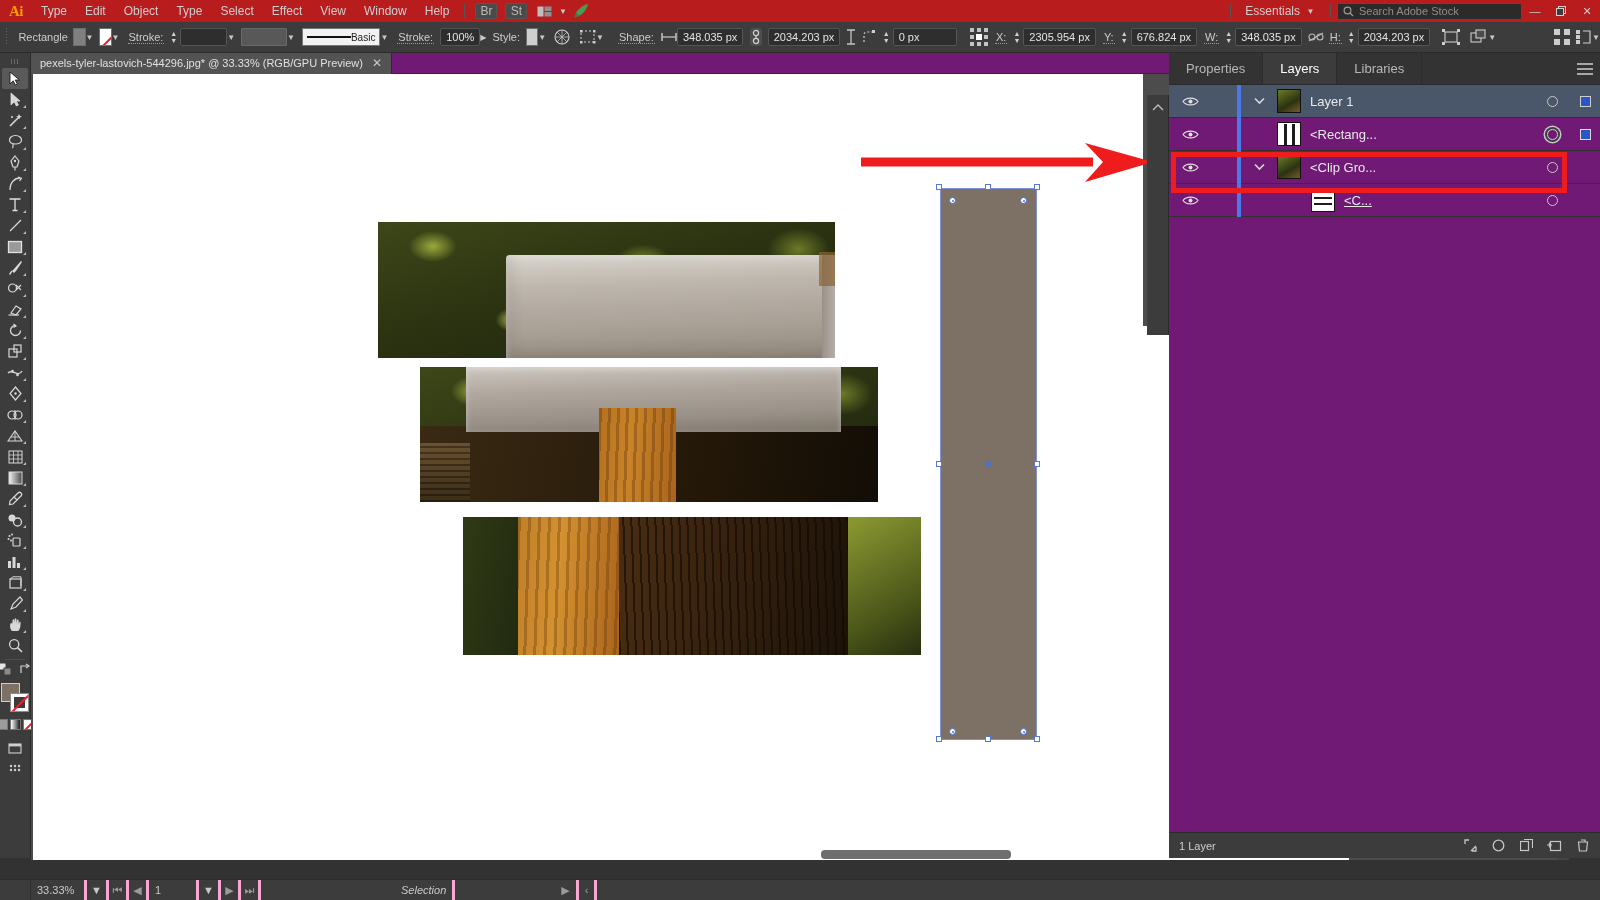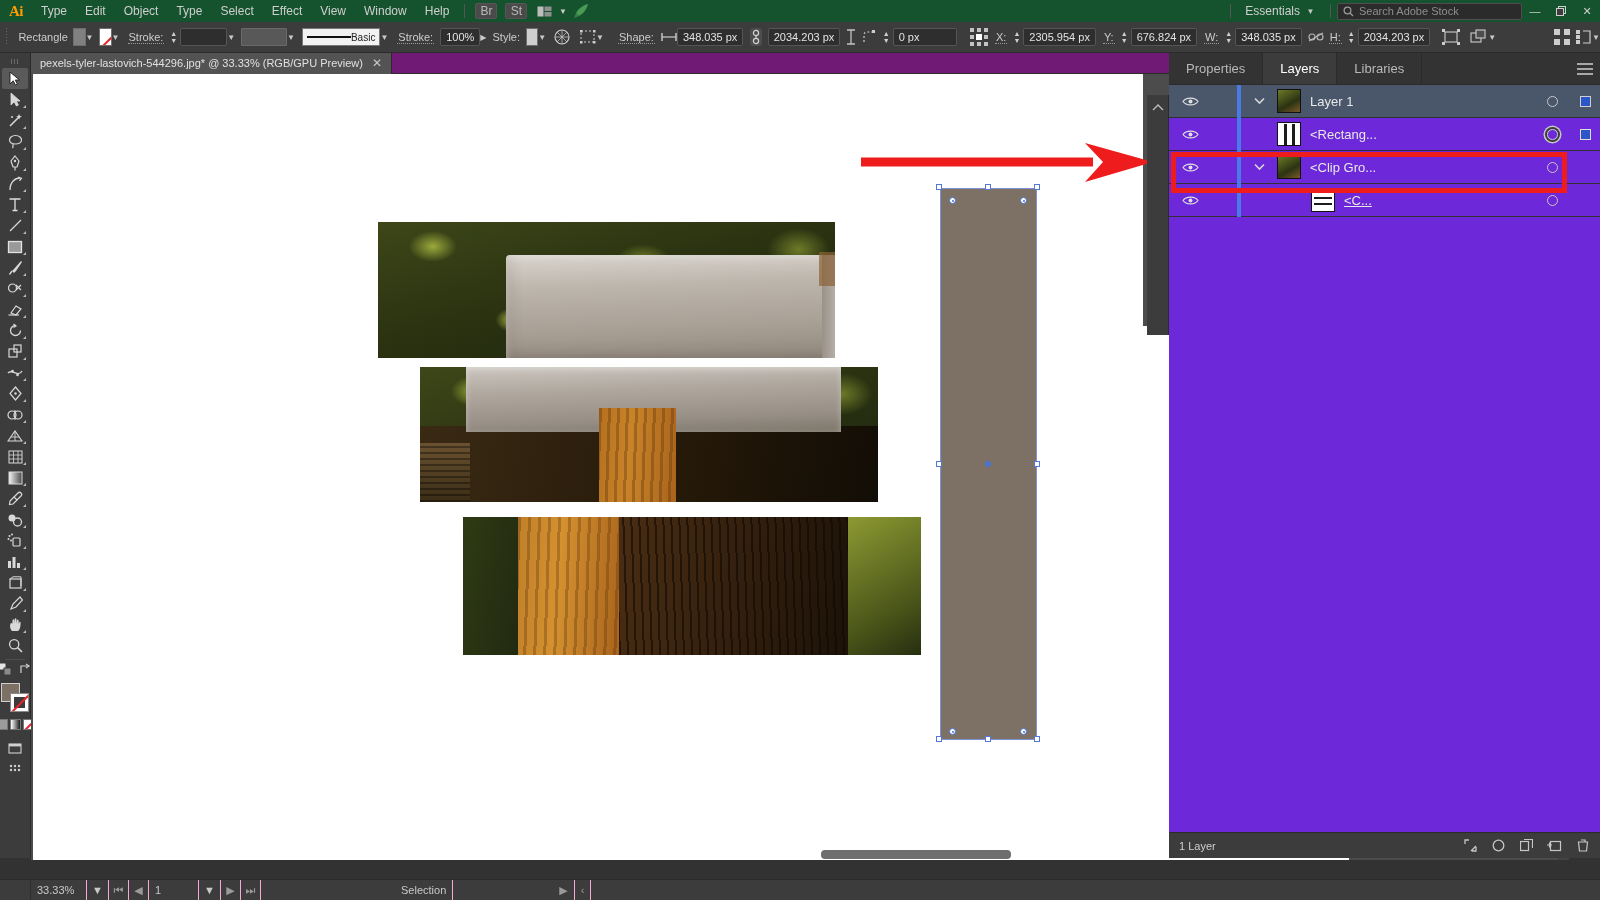--- a/index.html
+++ b/index.html
@@ -6,21 +6,21 @@
   html,body { width:1600px; height:900px; overflow:hidden; }
   body {
     font-family: "Liberation Sans", sans-serif;
     background:#323232; color:#d6d6d6;
     font-size:12px; -webkit-font-smoothing:antialiased;
   }
   #app { position:relative; width:1600px; height:900px; }
 
   
   .menubar { position:absolute; left:0; top:0; width:1600px; height:22px;
-    background:#14532d; display:flex; align-items:center; }
+    background:#b91c1c; display:flex; align-items:center; }
   .ai-logo { width:32px; height:22px; display:flex; align-items:center;
     justify-content:center; color:#ff9a00; font-weight:bold; font-size:15px;
     font-family:"Liberation Serif", serif; letter-spacing:-0.5px;}
   .menu-item { padding:0 9px; height:22px; line-height:22px; font-size:12px;
     color:#cfcfcf; cursor:default; }
   .mb-sep { width:1px; height:14px; background:#555; margin:0 6px; }
   .mb-btn { width:22px; height:16px; border-radius:2px; background:#4a4a4a;
     color:#b9b9b9; font-size:12px; display:flex; align-items:center;
     justify-content:center; margin:0 4px; border:1px solid #565656; }
   .mb-icon { width:20px; height:16px; display:flex; align-items:center;
@@ -125,21 +125,21 @@
   .anchor { position:absolute; width:7px; height:7px; border-radius:50%;
     background:#ffffff; border:1.5px solid #4a72d0; }
   .anchor:after{content:"";position:absolute;left:1.5px;top:1.5px;width:2px;height:2px;border-radius:50%;background:#4a72d0;}
   .centerpt { position:absolute; width:6px; height:6px; border-radius:50%;
     background:#4a72d0; }
 
   .annot-arrow { position:absolute; pointer-events:none; }
 
   
   .rightpanel { position:absolute; left:1169px; top:53px; width:431px; height:805px;
-    background:#6d28d9; }
+    background:#701a75; }
   .panel-tabs { display:flex; height:32px; background:#333333;
     border-bottom:1px solid #2b2b2b; align-items:stretch; }
   .ptab { padding:0 17px; display:flex; align-items:center; font-size:13px;
     color:#b8b8b8; border-right:1px solid #2b2b2b; }
   .ptab.active { background:#3c3c3c; color:#ffffff; }
   .panel-menu { margin-left:auto; width:30px; display:flex; align-items:center;
     justify-content:center; color:#cfcfcf; }
   .panel-collapse { position:absolute; left:1147px; top:95px; width:22px;
     height:240px; background:#3c3c3c; border-right:1px solid #2b2b2b;
     display:flex; justify-content:center; padding-top:8px; color:#bdbdbd;}
@@ -177,25 +177,25 @@
     align-items:center; padding:0 10px; font-size:11px; color:#cfcfcf; }
   .pf-icons { margin-left:auto; display:flex; gap:13px; align-items:center; }
   .pf-ic { width:15px; height:14px; display:flex; align-items:center;
     justify-content:center; color:#c6c6c6; }
 
   
   .statusbar { position:absolute; left:0; bottom:0; width:1600px; height:21px;
     background:#3c3c3c; border-top:1px solid #2b2b2b; display:flex;
     align-items:center; font-size:11px; color:#c9c9c9; }
   .sb-cell { height:21px; display:flex; align-items:center; padding:0 6px;
-    border-right:1px solid #f9a8d4; }
+    border-right:3px solid #f9a8d4; }
   .sb-zoom { width:56px; }
   .sb-nav { width:20px; justify-content:center; color:#9a9a9a; }
   .sb-page { width:50px; }
-  .sb-status { padding-left:140px; }
+  .sb-status { padding-left:140px;font-style:italic; }
   .scrollbar-v { position:absolute; right:0; top:0; width:11px; bottom:0;
     background:#434343; }
   .scroll-thumb-v { position:absolute; left:1px; width:9px; background:#6e6e6e;
     border-radius:4px;}
   .scroll-thumb-h { position:absolute; height:9px; background:#6e6e6e;
     border-radius:4px; bottom:1px;}
 </style>
 </head>
 <body>
 

